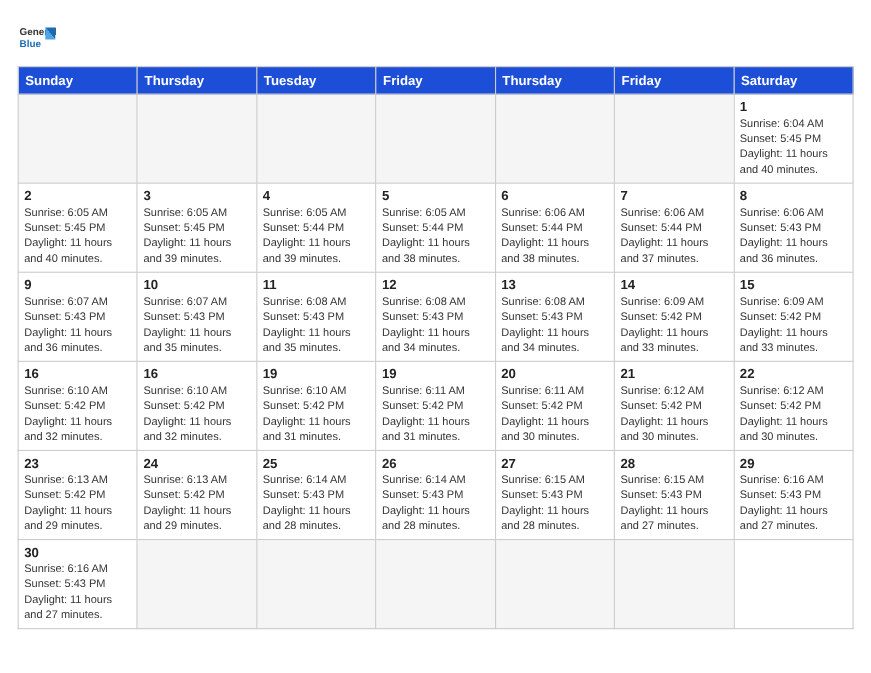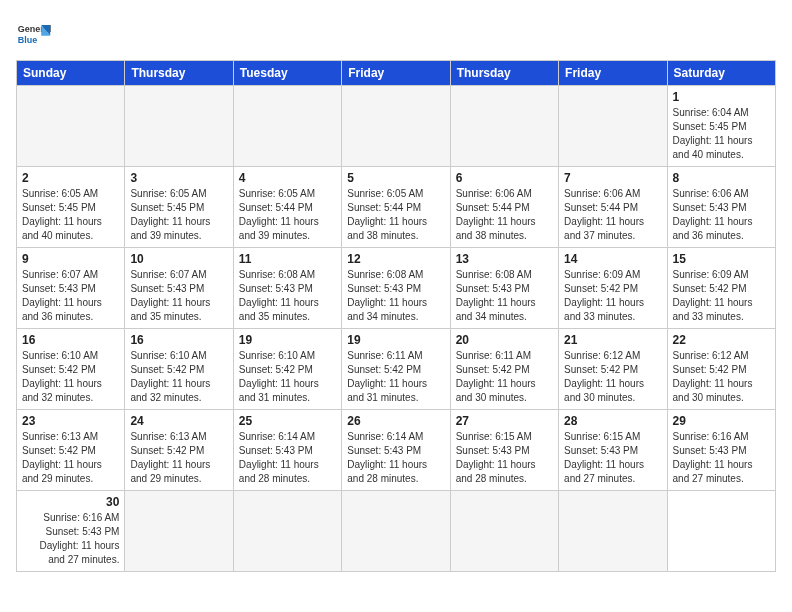--- a/index.html
+++ b/index.html
@@ -72,21 +72,20 @@
       display: block;
       margin-bottom: 2px;
     }
     .day-info {
       font-size: 10px;
       line-height: 1.4;
       color: #333;
     }
     .last-row td {
       height: 60px;
-      text-align: right;
     }
   </style>
 </head>
 <body>
 
 <div class="header">
   <div class="logo">
     <svg class="logo-icon" viewBox="0 0 40 40">
       <text x="2" y="18" font-size="10" font-weight="bold" fill="#333">General</text>
       <text x="2" y="30" font-size="10" font-weight="bold" fill="#1a6bb5">Blue</text>

